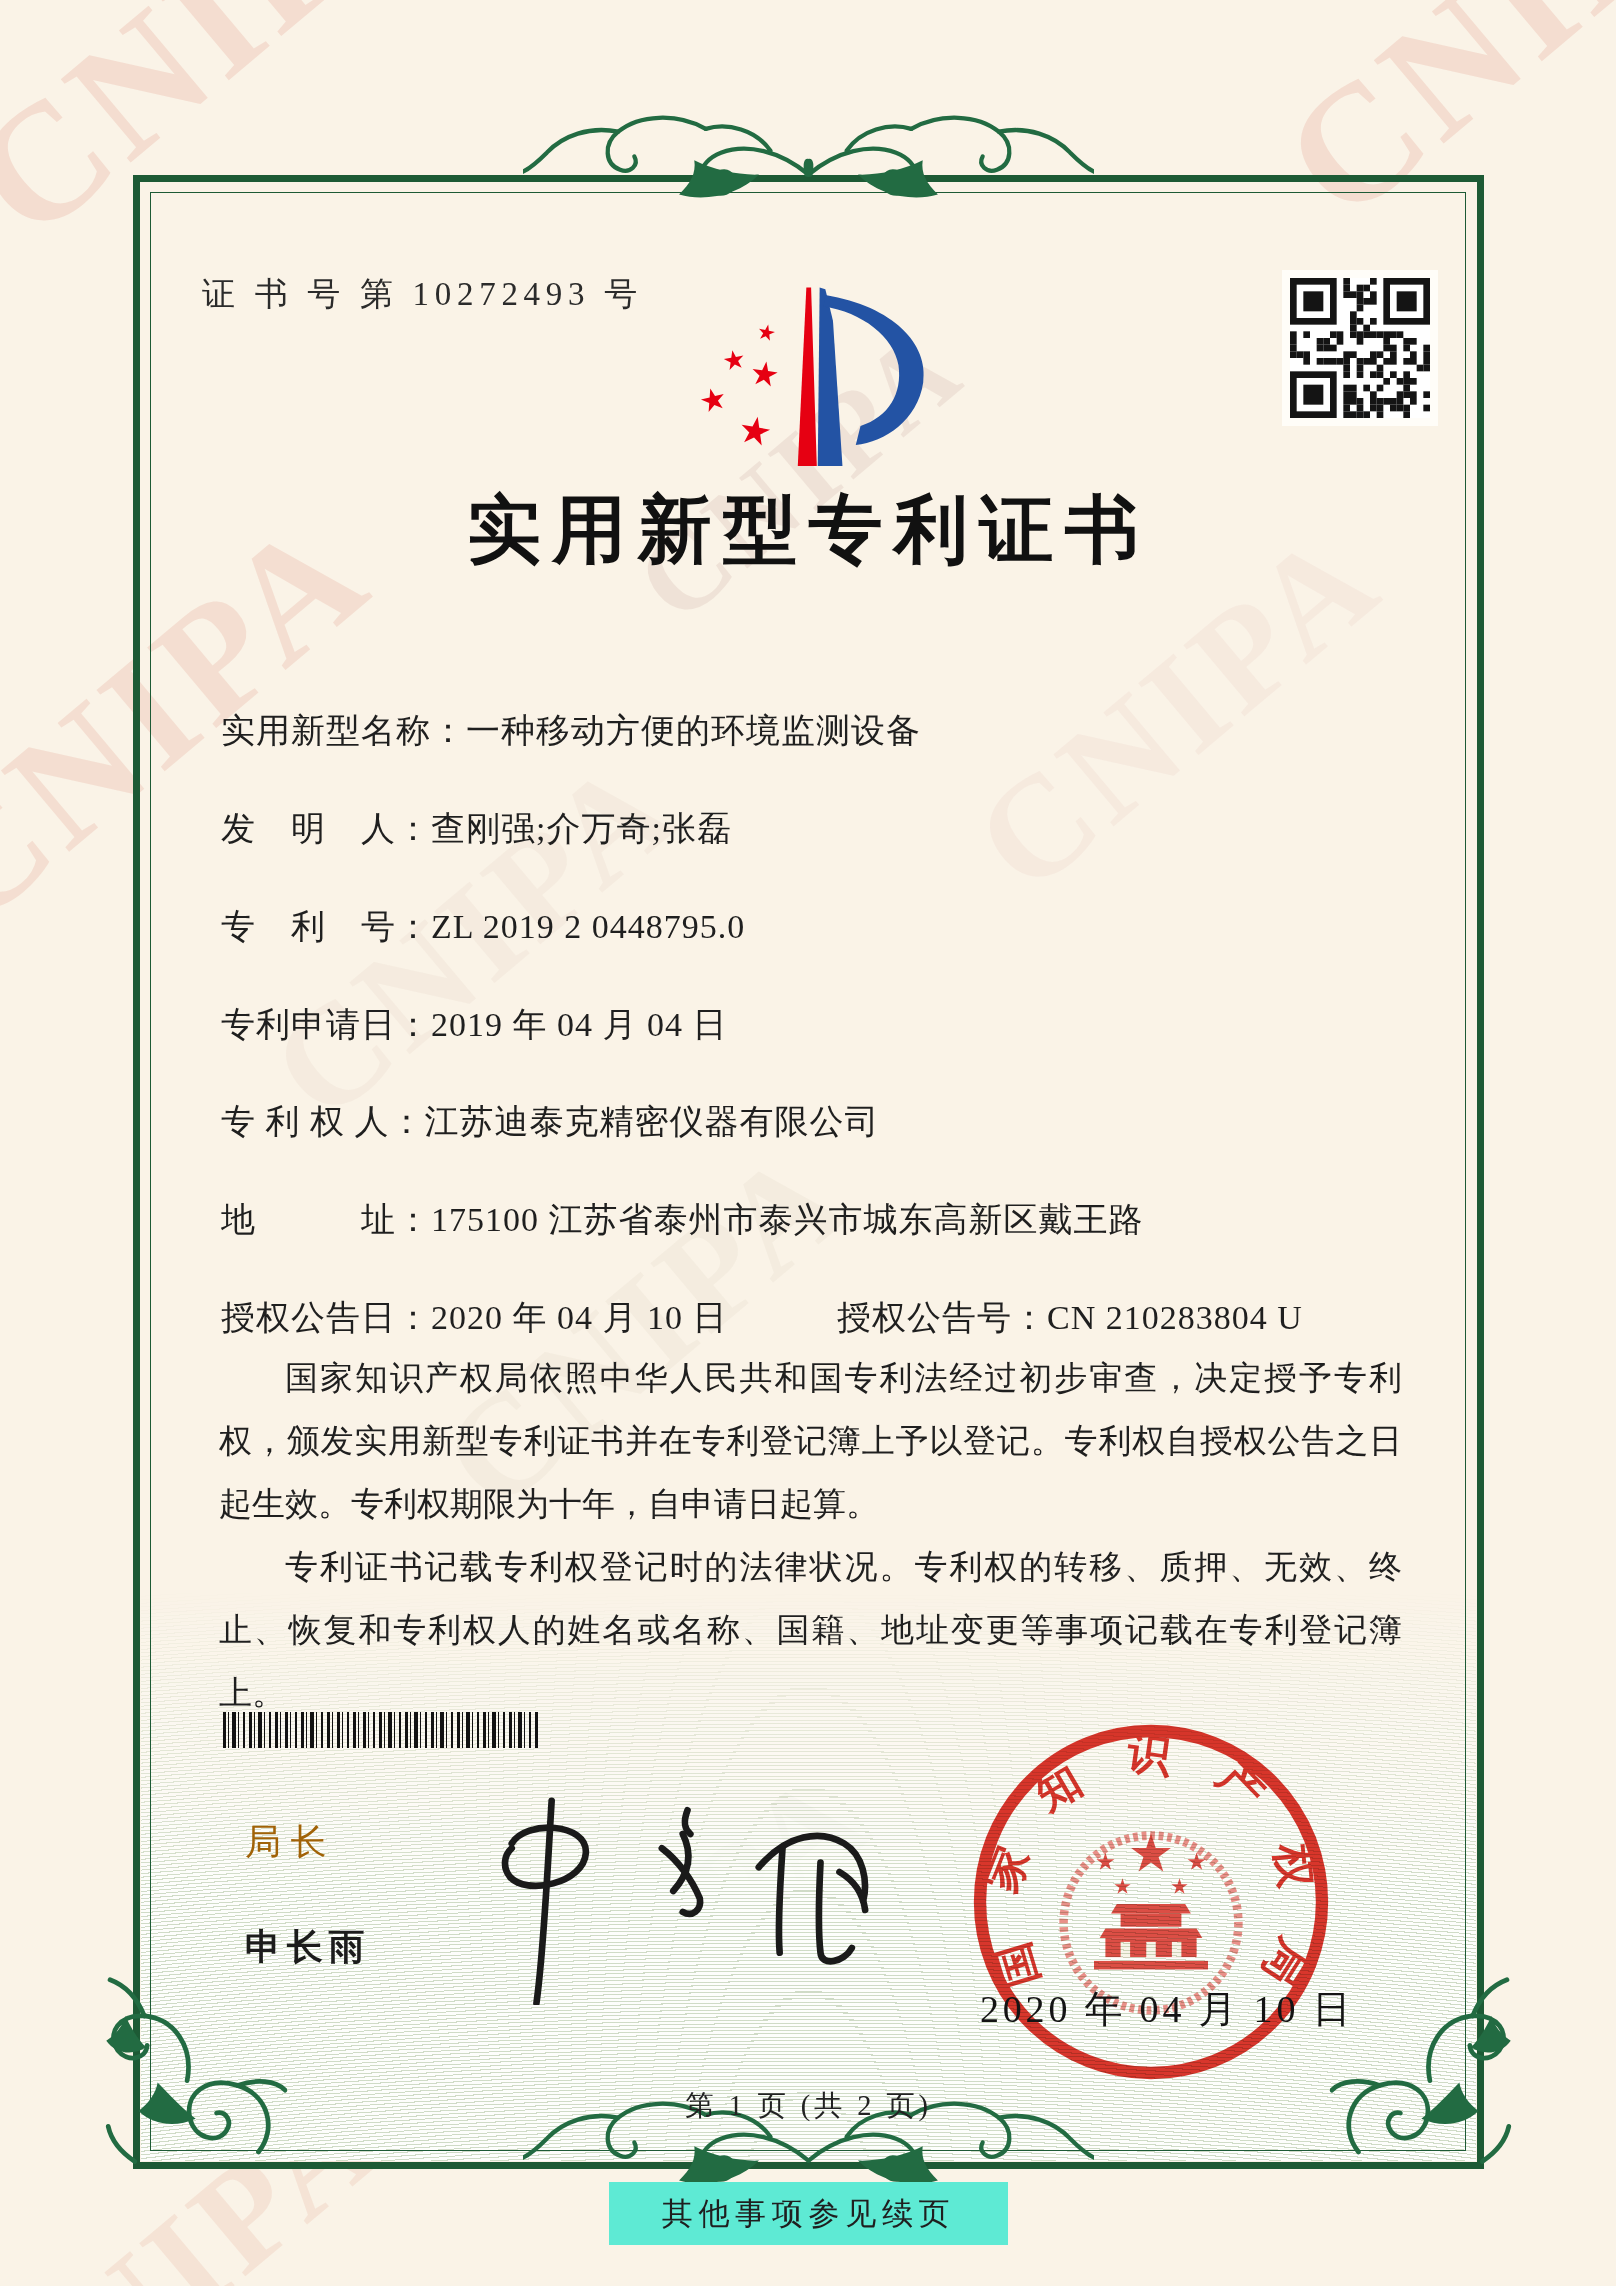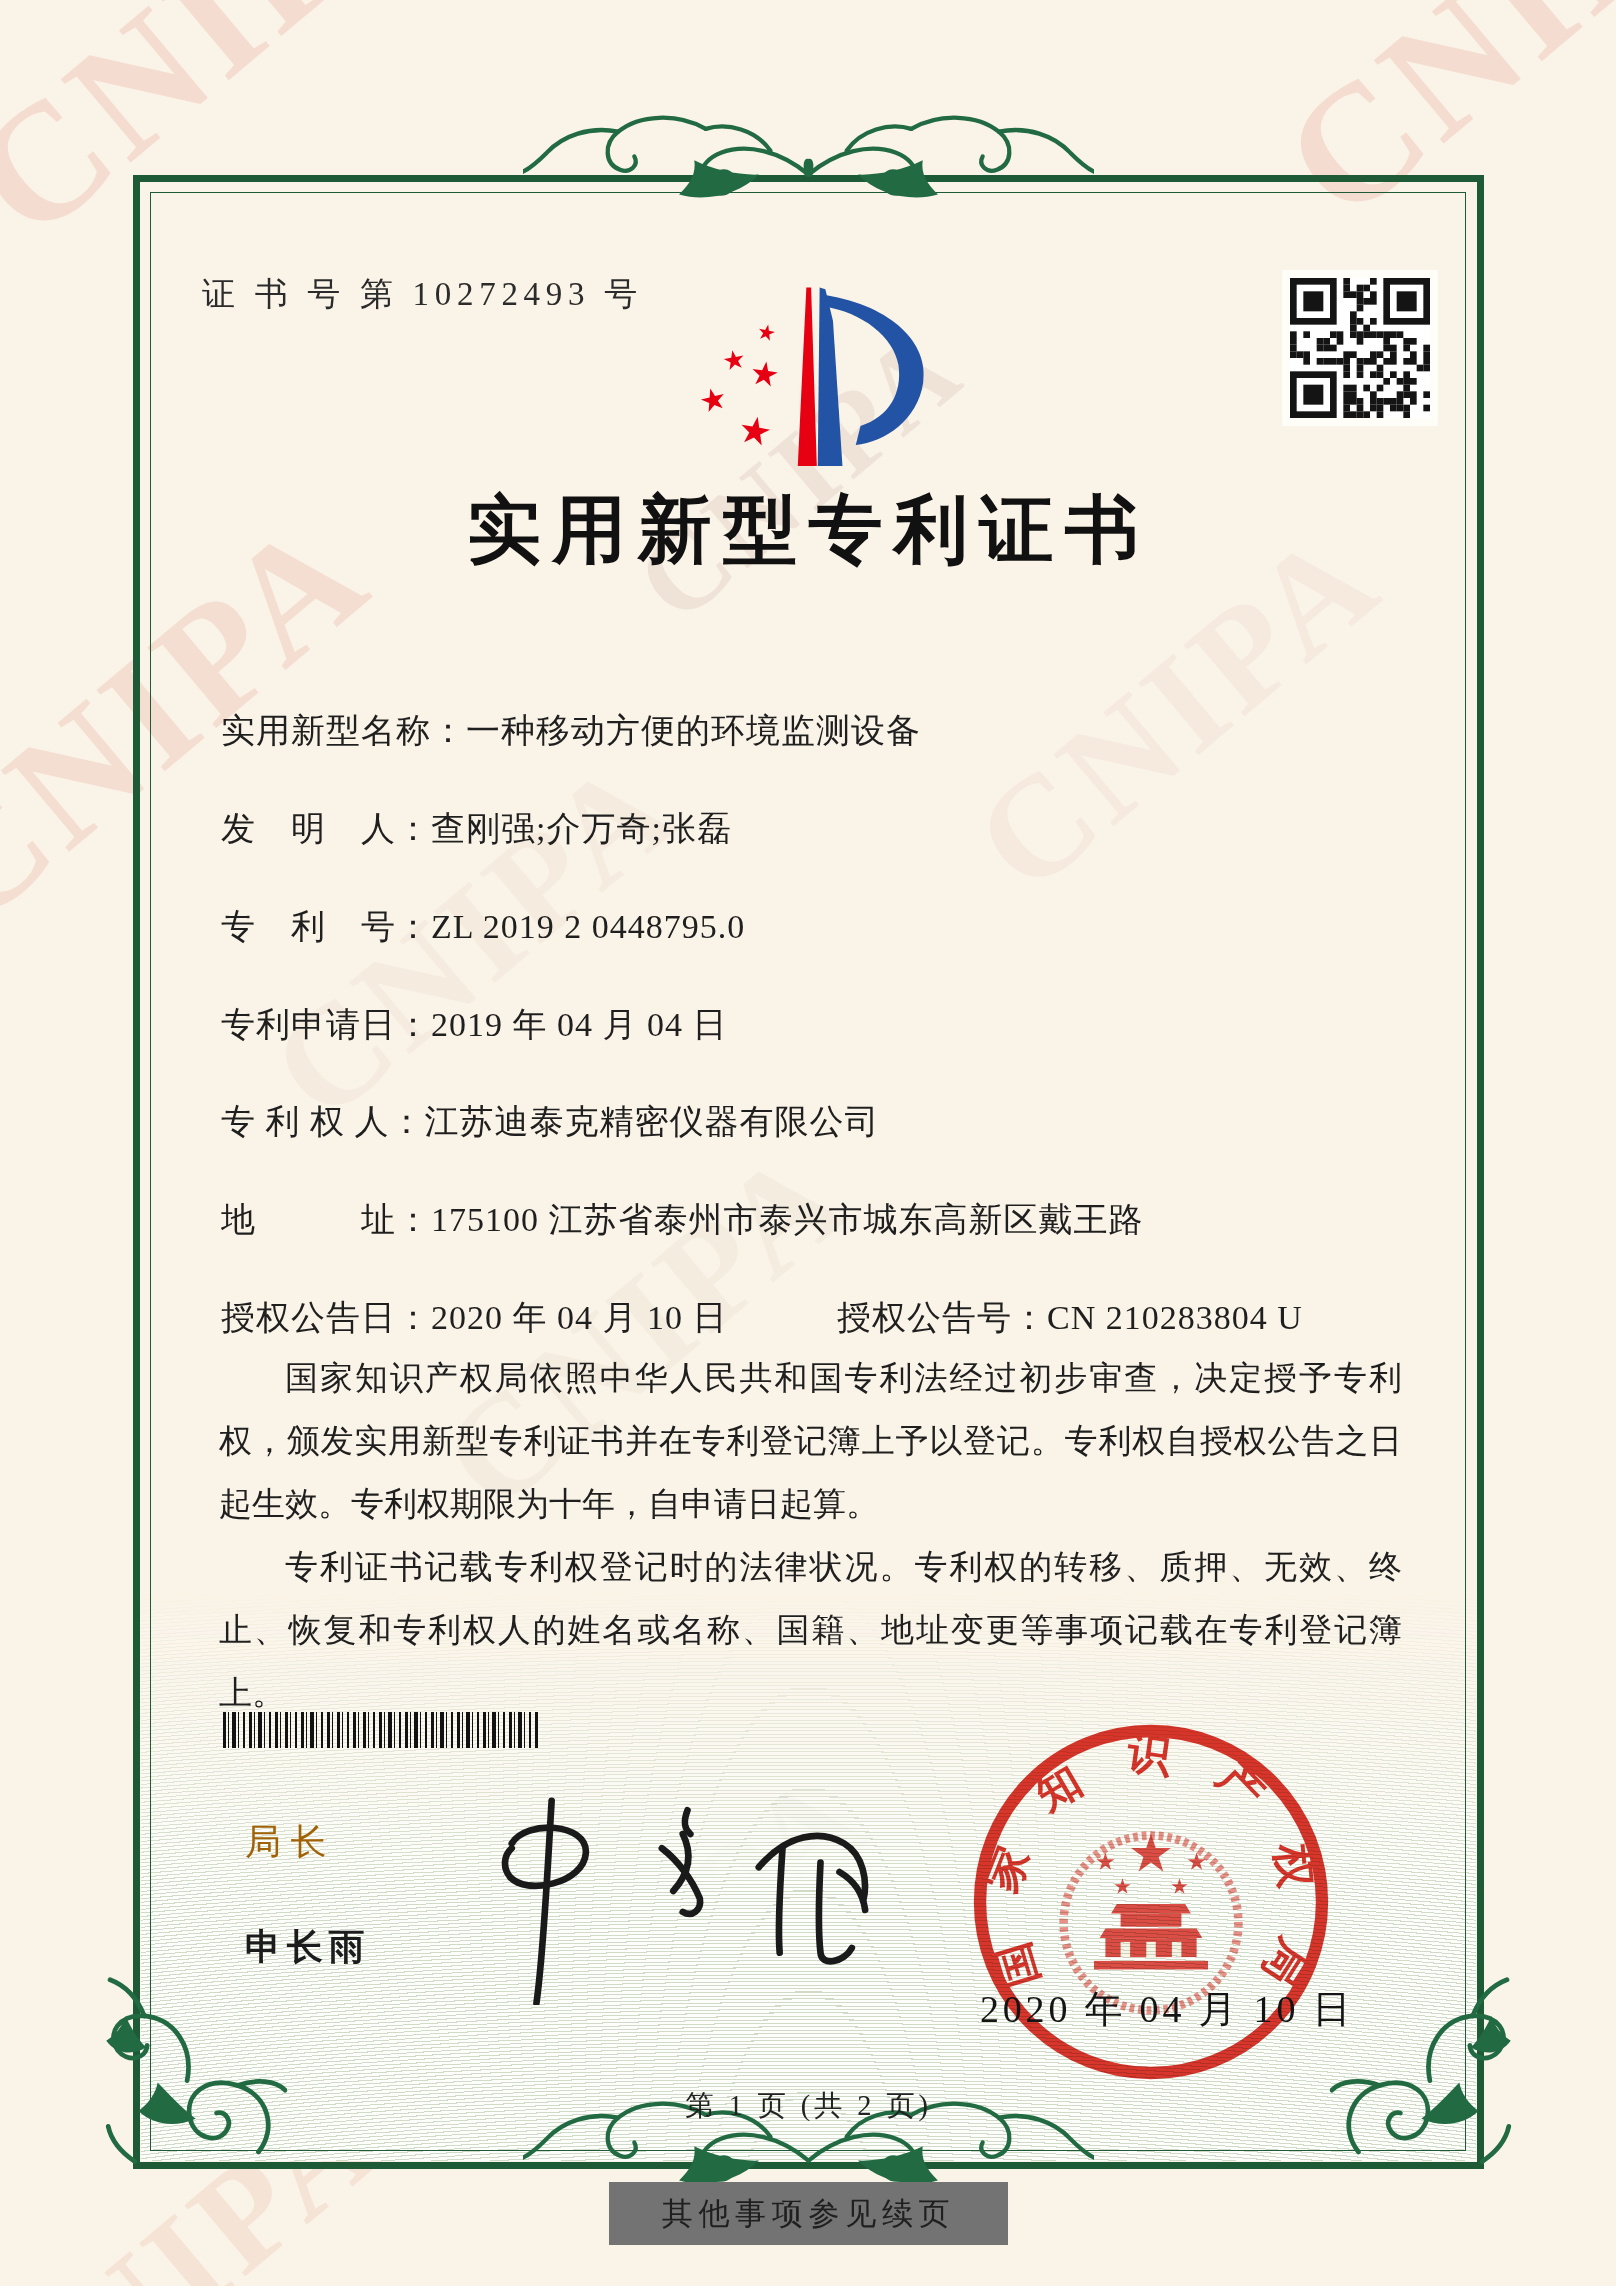--- a/index.html
+++ b/index.html
@@ -45,21 +45,21 @@
   .director-label{position:absolute;left:245px;top:1818px;font-size:36px;font-weight:400;
       font-family:"Liberation Sans","DejaVu Sans",sans-serif;letter-spacing:9.5px;color:#a16207;z-index:6;}
   .director-name{position:absolute;left:245px;top:1923px;font-size:36px;font-weight:600;
       font-family:"Liberation Sans","DejaVu Sans",sans-serif;letter-spacing:5.7px;color:#1c1c1c;z-index:6;}
   .signature{position:absolute;left:445px;top:1777px;z-index:6;}
   .seal{position:absolute;left:961px;top:1712px;z-index:7;opacity:.93;mix-blend-mode:multiply;}
   .seal-date{position:absolute;left:980px;top:1984px;width:352px;text-align:center;font-size:38px;
       color:#141414;letter-spacing:3.8px;z-index:8;white-space:nowrap;}
   .footer-page{position:absolute;left:0;right:0;top:2087px;text-align:center;font-size:28.5px;
       letter-spacing:3.8px;color:#222;z-index:6;}
-  .cont-strip{position:absolute;left:609px;top:2182px;width:399px;height:63px;background:#737373;
+  .cont-strip{position:absolute;left:609px;top:2182px;width:399px;height:63px;background:#5eead4;
       display:flex;align-items:center;justify-content:center;z-index:6;}
   .cont-strip span{font-size:31px;letter-spacing:5.7px;color:#1f1f1f;}
 </style>
 </head>
 <body>
 
 <div id="page">
 
   <svg width="0" height="0" style="position:absolute">
     <defs>

